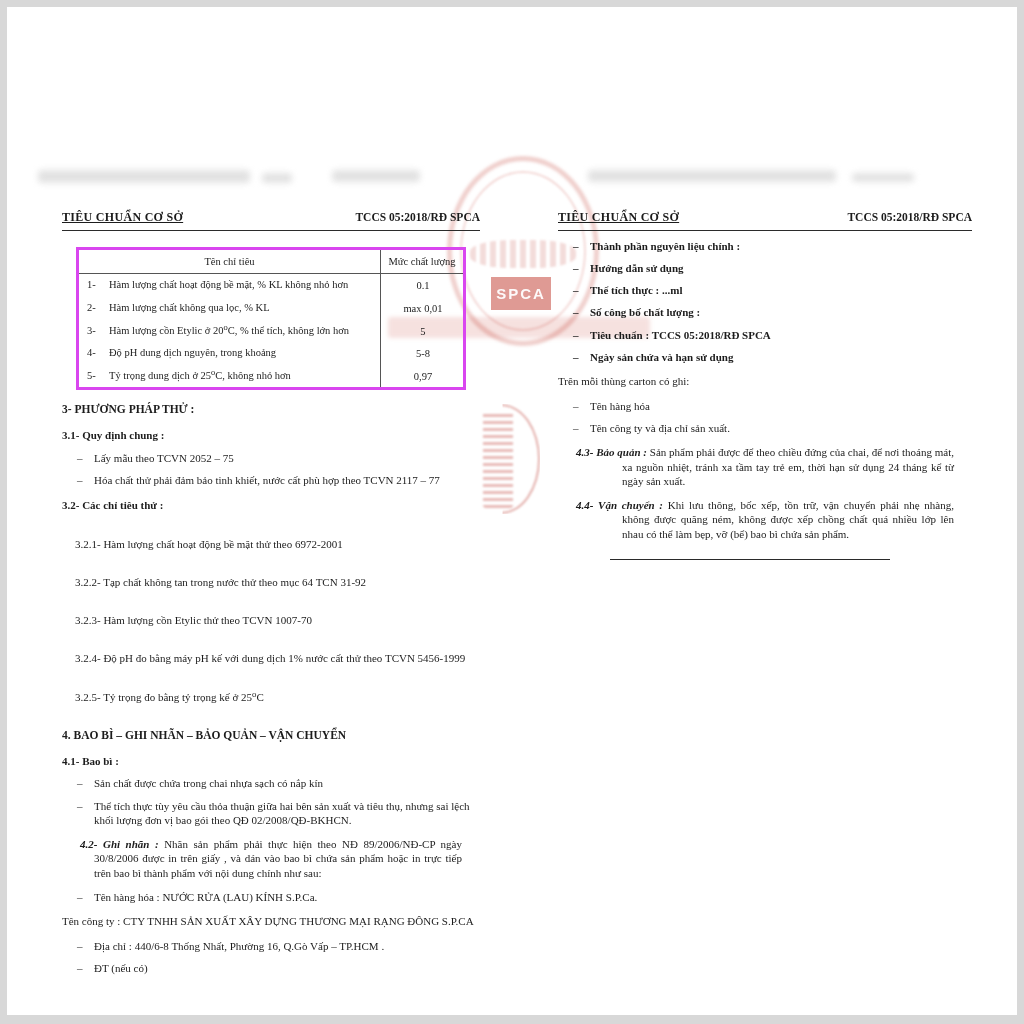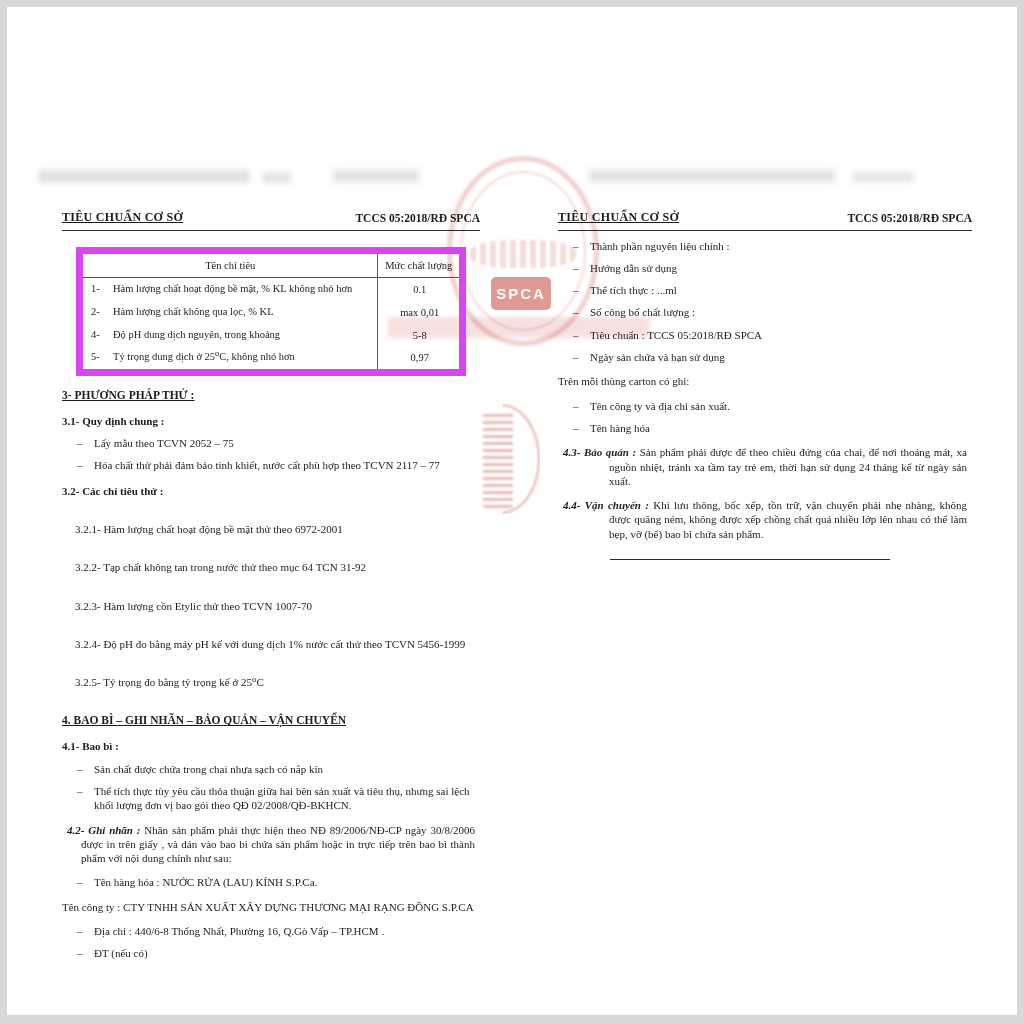--- a/index.html
+++ b/index.html
@@ -33,21 +33,21 @@
     position: absolute; left: 460px; top: 171px; width: 126px; height: 160px;
     border: 2px solid rgba(198, 72, 60, .2); border-radius: 50%; filter: blur(1px);
   }
   .stamp-arc-text {
     position: absolute; left: 470px; top: 240px; width: 106px; height: 28px;
     background: repeating-linear-gradient(90deg, rgba(190,60,50,.18) 0 6px, transparent 6px 10px);
     border-radius: 40%; filter: blur(1.2px);
   }
   .spca-badge {
     position: absolute; left: 491px; top: 277px; width: 60px; height: 33px;
-    background: rgba(193, 62, 50, .52); border-radius: 5px;
+    background: rgba(193, 62, 50, .52); border-radius: 0;
     color: rgba(255,255,255,.95); font-weight: bold; font-size: 15px; letter-spacing: 2px;
     display: flex; align-items: center; justify-content: center;
     font-family: "Liberation Sans", sans-serif; filter: blur(.5px);
   }
   .stamp-band {
     position: absolute; left: 388px; top: 317px; width: 262px; height: 21px;
     background: rgba(196, 70, 58, .16); border-radius: 3px; filter: blur(2px);
   }
   .side-seal {
     position: absolute; left: 483px; top: 410px; width: 30px; height: 98px;
@@ -59,50 +59,50 @@
     border: 2px solid rgba(185, 50, 40, .38); border-radius: 50%;
     clip-path: inset(0 0 0 52%); filter: blur(.8px);
   }
 
   
   .page { position: absolute; top: 210px; font-size: 11px; line-height: 1.3; }
   .page.left  { left: 62px;  width: 418px; }
   .page.right { left: 558px; width: 414px; }
 
   .page-header {
-    display: flex; justify-content: space-between; align-items: flex-end;
+    display: flex; justify-content: space-between; align-items: center;
     font-weight: bold; font-size: 12px;
     border-bottom: 1.5px solid #2b2b2b; padding-bottom: 4px;
   }
   .ph-title { text-decoration: underline; letter-spacing: .3px; }
   .ph-code  { font-size: 11.5px; }
 
   
   .spec-table {
     border-collapse: collapse; margin: 16px 0 12px 14px; width: 390px; font-size: 10.5px;
-    border: 7px solid #d946ef;
+    border: 3px solid #d946ef;
   }
   .spec-table thead th {
     border: 1px solid #555; font-weight: normal; text-align: center; padding: 5px 4px;
   }
   .spec-table tbody td {
     border-left: 1px solid #555; border-right: 1px solid #555;
     padding: 4px 6px 4px 8px; vertical-align: top;
   }
   .spec-table td.val { text-align: center; padding-top: 5px; }
   .rno { display: inline-block; min-width: 22px; }
 
-  .sec { font-weight: bold; font-size: 11.5px; margin: 12px 0 6px; text-decoration: underline; }
+  .sec { font-weight: bold; font-size: 11.5px; margin: 12px 0 6px; }
   .sub { font-weight: bold; margin: 11px 0 6px; }
 
   .dash-item { position: relative; padding-left: 32px; margin: 8px 0; }
   .dash-item::before { content: "\2013"; position: absolute; left: 15px; }
   .num-item  { padding-left: 13px; margin: 24px 0; }
 
-  .para { margin: 10px 5px; text-align: justify; padding-left: 14px; text-indent: -14px; }
+  .para { margin: 10px 18px; text-align: justify; padding-left: 14px; text-indent: -14px; }
   .para.hang { padding-left: 46px; text-indent: -46px; }
   .lbl { font-weight: bold; font-style: italic; }
   .plain-line { margin: 10px 0; }
 
   .divider { margin: 18px 0 0 52px; width: 280px; border-top: 1.5px solid #2a2a2a; }
 </style>
 </head>
 <body>
 
 <div class="sheet"></div>
@@ -137,20 +137,24 @@
     <tbody>
       <tr>
         <td><span class="rno">1-</span><span>Hàm lượng chất hoạt động bề mặt, % KL không nhỏ hơn</span></td>
         <td class="val">0.1</td>
       </tr>
       <tr>
         <td><span class="rno">2-</span><span>Hàm lượng chất không qua lọc, % KL</span></td>
         <td class="val">max 0,01</td>
       </tr>
       <tr>
+        <td><span class="rno">3-</span><span>Hàm lượng cồn Etylic ở 20⁰C, % thể tích, không lớn hơn</span></td>
+        <td class="val">5</td>
+      </tr>
+      <tr>
         <td><span class="rno">4-</span><span>Độ pH dung dịch nguyên, trong khoảng</span></td>
         <td class="val">5-8</td>
       </tr>
       <tr>
         <td><span class="rno">5-</span><span>Tỷ trọng dung dịch ở 25⁰C, không nhỏ hơn</span></td>
         <td class="val">0,97</td>
       </tr>
     </tbody>
   </table>
 
@@ -180,31 +184,31 @@
   <div class="dash-item">Địa chỉ : 440/6-8 Thống Nhất, Phường 16, Q.Gò Vấp – TP.HCM .</div>
   <div class="dash-item">ĐT (nếu có)</div>
 </section>
 
 <section class="page right">
   <header class="page-header">
     <span class="ph-title">TIÊU CHUẨN CƠ SỞ</span>
     <span class="ph-code">TCCS 05:2018/RĐ SPCA</span>
   </header>
 
-  <div style="margin-top:0;">
+  <div style="margin-top:0;font-weight:bold;">
     <div class="dash-item">Thành phần nguyên liệu chính :</div>
     <div class="dash-item">Hướng dẫn sử dụng</div>
     <div class="dash-item">Thể tích thực : ...ml</div>
     <div class="dash-item">Số công bố chất lượng :</div>
     <div class="dash-item">Tiêu chuẩn : TCCS 05:2018/RĐ SPCA</div>
     <div class="dash-item">Ngày sản chứa và hạn sử dụng</div>
   </div>
 
   <div class="plain-line">Trên mỗi thùng carton có ghi:</div>
+  <div class="dash-item">Tên hàng hóa</div>
   <div class="dash-item">Tên công ty và địa chỉ  sản xuất.</div>
-  <div class="dash-item">Tên hàng hóa</div>
 
   <p class="para hang"><span class="lbl">4.3- Bảo quản :</span> <span>Sản phẩm phải được để theo chiều đứng của chai, để nơi thoáng mát, xa nguồn nhiệt, tránh xa tầm tay trẻ em, thời hạn sử dụng 24 tháng kể từ ngày sản xuất.</span></p>
 
   <p class="para hang"><span class="lbl">4.4- Vận chuyển :</span> <span>Khi lưu thông, bốc xếp, tồn trữ, vận chuyển phải nhẹ nhàng, không được quăng ném, không được xếp chồng chất quá nhiều lớp lên nhau có thể làm bẹp, vỡ (bể) bao bì chứa sản phẩm.</span></p>
 
   <div class="divider"></div>
 </section>
 
 </body></html>

